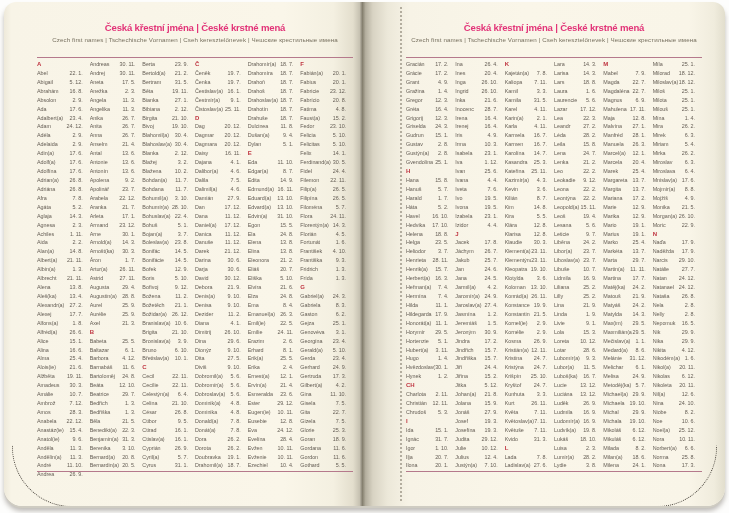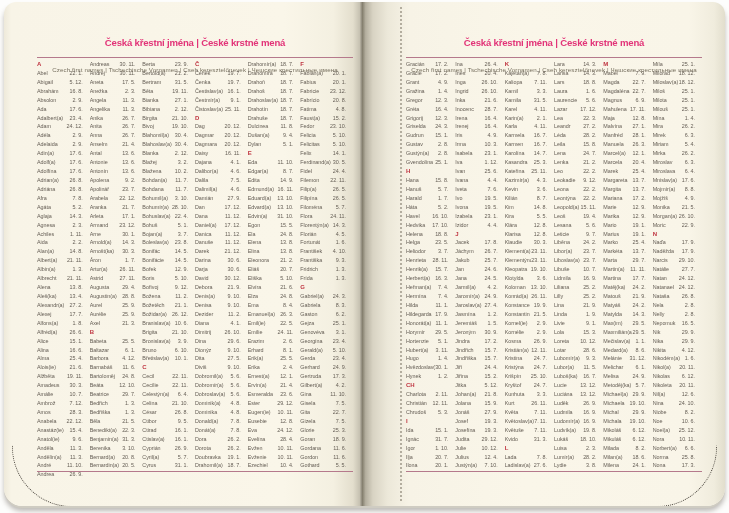--- a/index.html
+++ b/index.html
@@ -10,21 +10,21 @@
         box-shadow:0 2px 0 #cfccc2,0 5px 5px rgba(110,105,95,.45);}
   .page{position:absolute;top:0;bottom:0;}
   .page.left{left:0;width:358px;
     background:linear-gradient(to right,#eee9da 0,#f8f4e7 2%,#faf6e9 78%,#f4f0e1 92%,#e3decd 97.5%,#c7c2b2 99.3%,#8b8678 100%);}
   .page.right{left:358px;right:0;
     background:linear-gradient(to right,#7e7968 0,#b4af9f 1%,#d8d3c3 3%,#ece8d9 7%,#f7f3e6 13%,#faf6e9 45%,#f9f5e8 90%,#f0ecdd 97%,#e2decd 100%);}
   .inner{position:absolute;top:0;bottom:0;}
   .page.left  .inner{left:33px;width:316px;}
   .page.right .inner{left:44px;width:296px;}
   .pagehead{position:absolute;top:17px;left:0;right:0;text-align:center;}
-  .title{margin:18px;font-size:9.6px;font-weight:bold;letter-spacing:-.2px;color:#e23478;}
+  .title{margin:3px;font-size:9.6px;font-weight:bold;letter-spacing:-.2px;color:#e23478;}
   .subtitle{margin-top:3px;font-size:6.2px;color:#77705f;letter-spacing:.1px;}
   .rule{position:absolute;left:0;right:0;height:1px;background:#b5798c;}
   .rule.top{top:55px;}
   .rule.bottom{top:469px;}
   .cols{position:absolute;top:58px;left:0;right:0;height:411px;display:flex;}
   .col{flex:1 1 0;min-width:0;}
   .row{display:flex;height:8.935px;line-height:8.935px;font-size:5.4px;
        color:#645d54;letter-spacing:-.05px;}
   .row .n{flex:1 1 auto;overflow:hidden;white-space:nowrap;}
   .row .d{flex:0 0 auto;padding-right:7px;}

